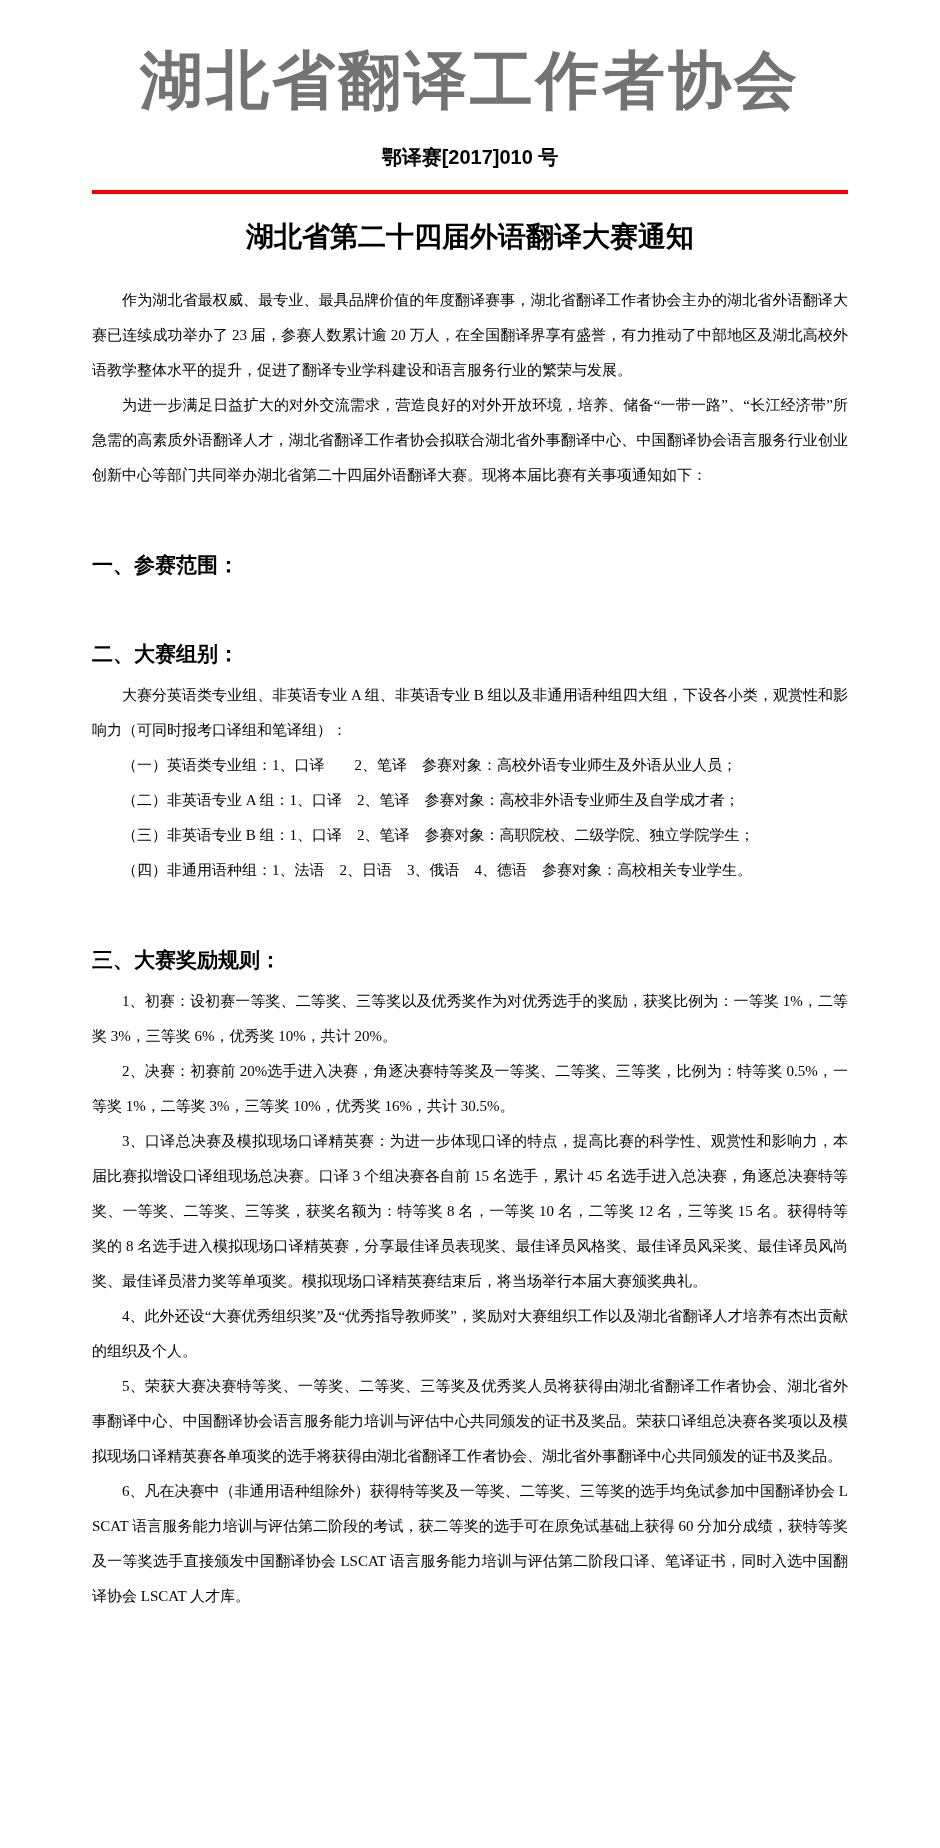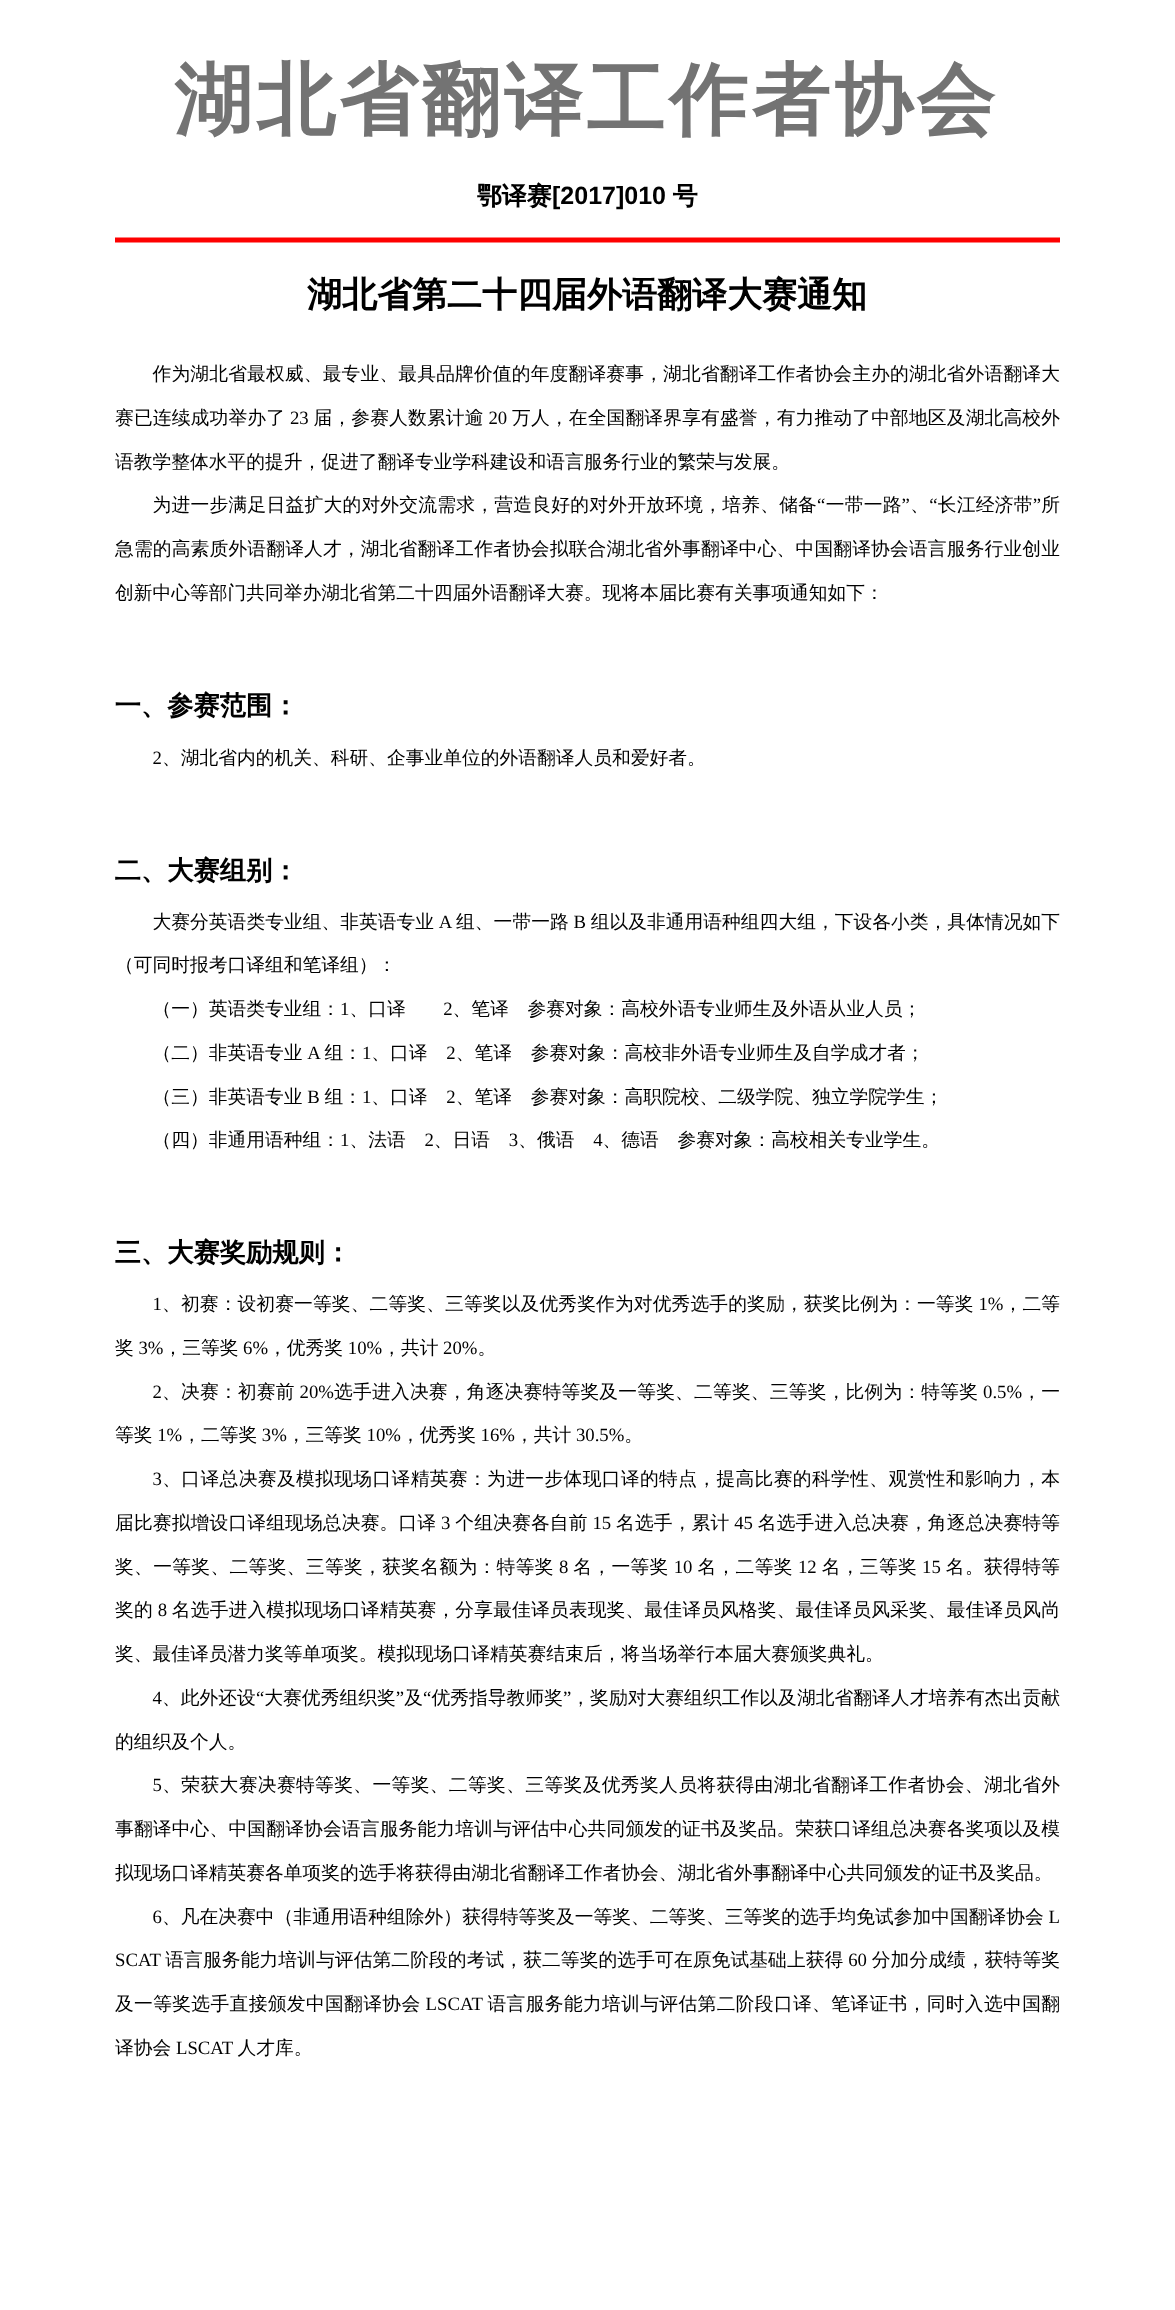--- a/index.html
+++ b/index.html
@@ -72,23 +72,22 @@
   <h1 class="org-title">湖北省翻译工作者协会</h1>
   <div class="doc-number">鄂译赛[2017]010 号</div>
   <div class="red-rule"></div>
   <h2 class="notice-title">湖北省第二十四届外语翻译大赛通知</h2>
   <div class="intro-block" id="intro-block">
       <p class="para">作为湖北省最权威、最专业、最具品牌价值的年度翻译赛事，湖北省翻译工作者协会主办的湖北省外语翻译大赛已连续成功举办了 23 届，参赛人数累计逾 20 万人，在全国翻译界享有盛誉，有力推动了中部地区及湖北高校外语教学整体水平的提升，促进了翻译专业学科建设和语言服务行业的繁荣与发展。</p>
       <p class="para">为进一步满足日益扩大的对外交流需求，营造良好的对外开放环境，培养、储备“一带一路”、“长江经济带”所急需的高素质外语翻译人才，湖北省翻译工作者协会拟联合湖北省外事翻译中心、中国翻译协会语言服务行业创业创新中心等部门共同举办湖北省第二十四届外语翻译大赛。现将本届比赛有关事项通知如下：</p>
     </div>
   <div id="doc-sections">
       <div class="section-heading">一、参赛范围：</div>
-      <p class="para"><span>2、湖北省内的机关、科研、企事业单位的外语翻译人员和爱好者。</span></p>
       <div class="section-heading">二、大赛组别：</div>
-      <p class="para"><span>大赛分英语类专业组、非英语专业 A 组、一带一路 B 组以及非通用语种组四大组，下设各小类，具体情况如下（可同时报考口译组和笔译组）：</span></p>
+      <p class="para"><span>大赛分英语类专业组、非英语专业 A 组、非英语专业 B 组以及非通用语种组四大组，下设各小类，观赏性和影响力（可同时报考口译组和笔译组）：</span></p>
       <p class="para"><span>（一）英语类专业组：1、口译　　2、笔译　参赛对象：高校外语专业师生及外语从业人员；</span></p>
       <p class="para"><span>（二）非英语专业 A 组：1、口译　2、笔译　参赛对象：高校非外语专业师生及自学成才者；</span></p>
       <p class="para"><span>（三）非英语专业 B 组：1、口译　2、笔译　参赛对象：高职院校、二级学院、独立学院学生；</span></p>
       <p class="para"><span>（四）非通用语种组：1、法语　2、日语　3、俄语　4、德语　参赛对象：高校相关专业学生。</span></p>
       <div class="section-heading">三、大赛奖励规则：</div>
       <p class="para"><span>1、</span><span class="b">初赛：</span><span>设初赛一等奖、二等奖、三等奖以及优秀奖作为对优秀选手的奖励，获奖比例为：一等奖 1%，二等奖 3%，三等奖 6%，优秀奖 10%，共计 20%。</span></p>
       <p class="para"><span>2、</span><span class="b">决赛：</span><span>初赛前 20%选手进入决赛，角逐决赛特等奖及一等奖、二等奖、三等奖，比例为：特等奖 0.5%，一等奖 1%，二等奖 3%，三等奖 10%，优秀奖 16%，共计 30.5%。</span></p>
       <p class="para"><span class="b">3、口译总决赛及模拟现场口译精英赛</span><span>：为进一步体现口译的特点，提高比赛的科学性、观赏性和影响力，本届比赛拟增设口译组现场总决赛。口译 3 个组决赛各自前 15 名选手，累计 45 名选手进入总决赛，角逐总决赛特等奖、一等奖、二等奖、三等奖，获奖名额为：特等奖 8 名，一等奖 10 名，二等奖 12 名，三等奖 15 名。获得特等奖的 8 名选手进入模拟现场口译精英赛，分享最佳译员表现奖、最佳译员风格奖、最佳译员风采奖、最佳译员风尚奖、最佳译员潜力奖等单项奖。模拟现场口译精英赛结束后，将当场举行本届大赛颁奖典礼。</span></p>
       <p class="para"><span>4、此外还设“大赛优秀组织奖”及“优秀指导教师奖”，奖励对大赛组织工作以及湖北省翻译人才培养有杰出贡献的组织及个人。</span></p>
       <p class="para"><span>5、荣获大赛决赛特等奖、一等奖、二等奖、三等奖及优秀奖人员将获得由湖北省翻译工作者协会、湖北省外事翻译中心、中国翻译协会语言服务能力培训与评估中心共同颁发的证书及奖品。荣获口译组总决赛各奖项以及模拟现场口译精英赛各单项奖的选手将获得由湖北省翻译工作者协会、湖北省外事翻译中心共同颁发的证书及奖品。</span></p>

